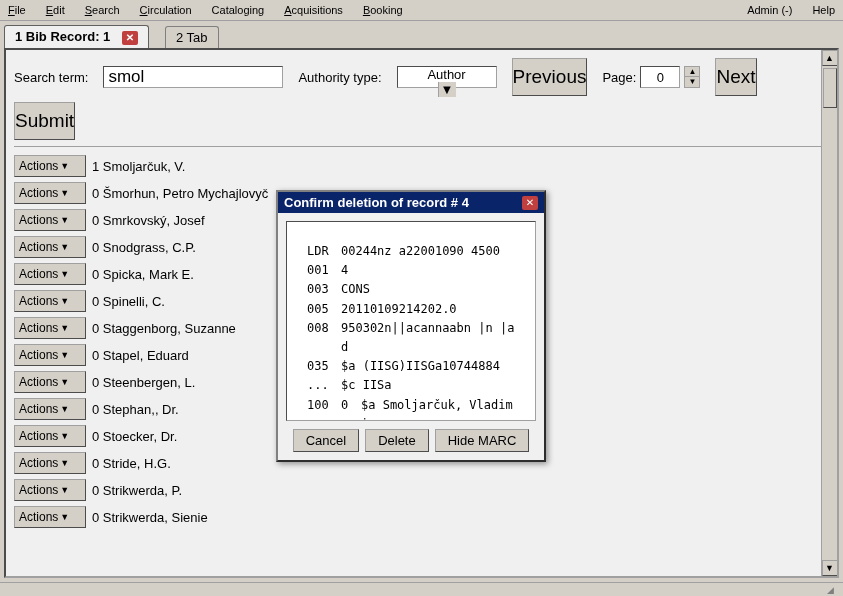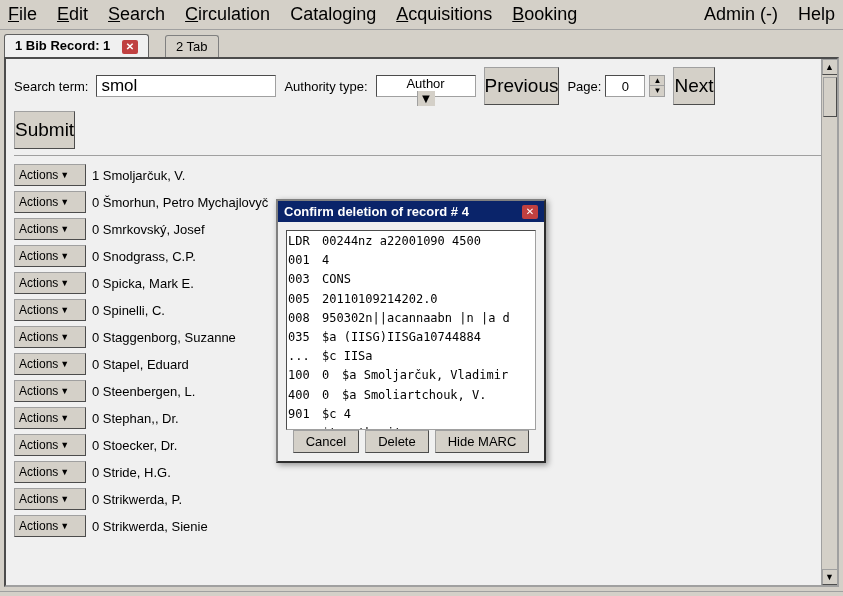--- a/index.html
+++ b/index.html
@@ -19,21 +19,21 @@
       align-items: center;
       padding: 2px 4px;
       border-bottom: 1px solid #a0a0a0;
       justify-content: space-between;
     }
     .menubar-left { display: flex; gap: 12px; }
     .menubar-right { display: flex; gap: 12px; }
     .menu-item {
       cursor: pointer;
       padding: 2px 4px;
-      font-size: 18px;
+      font-size: 11px;
     }
     .menu-item u { text-decoration: underline; }
 
     
     .tabbar {
       background: #d4d0c8;
       display: flex;
       align-items: flex-end;
       padding: 4px 4px 0 4px;
       gap: 16px;
@@ -74,21 +74,21 @@
       padding: 8px;
       height: 530px;
       position: relative;
       overflow: hidden;
     }
 
     
     .search-row {
       display: flex;
       align-items: center;
-      gap: 8px;
+      gap: 15px;
       margin-bottom: 6px;
       flex-wrap: wrap;
     }
     .search-label { font-size: 13px; white-space: nowrap; }
     .search-input {
       border: 1px inset #a0a0a0;
       background: white;
       padding: 2px 4px;
       font-size: 17px;
       width: 180px;
@@ -275,27 +275,27 @@
     .modal-body {
       padding: 8px;
     }
     .modal-linked {
       font-size: 13px;
       margin-bottom: 6px;
     }
     .marc-data {
       border: 1px inset #a0a0a0;
       background: white;
-      padding: 1px;
+      padding: 20px;
       font-size: 12px;
       font-family: monospace;
       height: 200px;
       overflow-y: auto;
       overflow-x: hidden;
-      margin-bottom: 0;
+      margin-bottom: 8px;
     }
     .marc-row {
       display: flex;
       gap: 4px;
       line-height: 1.6;
     }
     .marc-tag { min-width: 30px; font-weight: normal; }
     .marc-ind { min-width: 16px; }
     .marc-val { word-break: break-all; }
     .modal-buttons {

